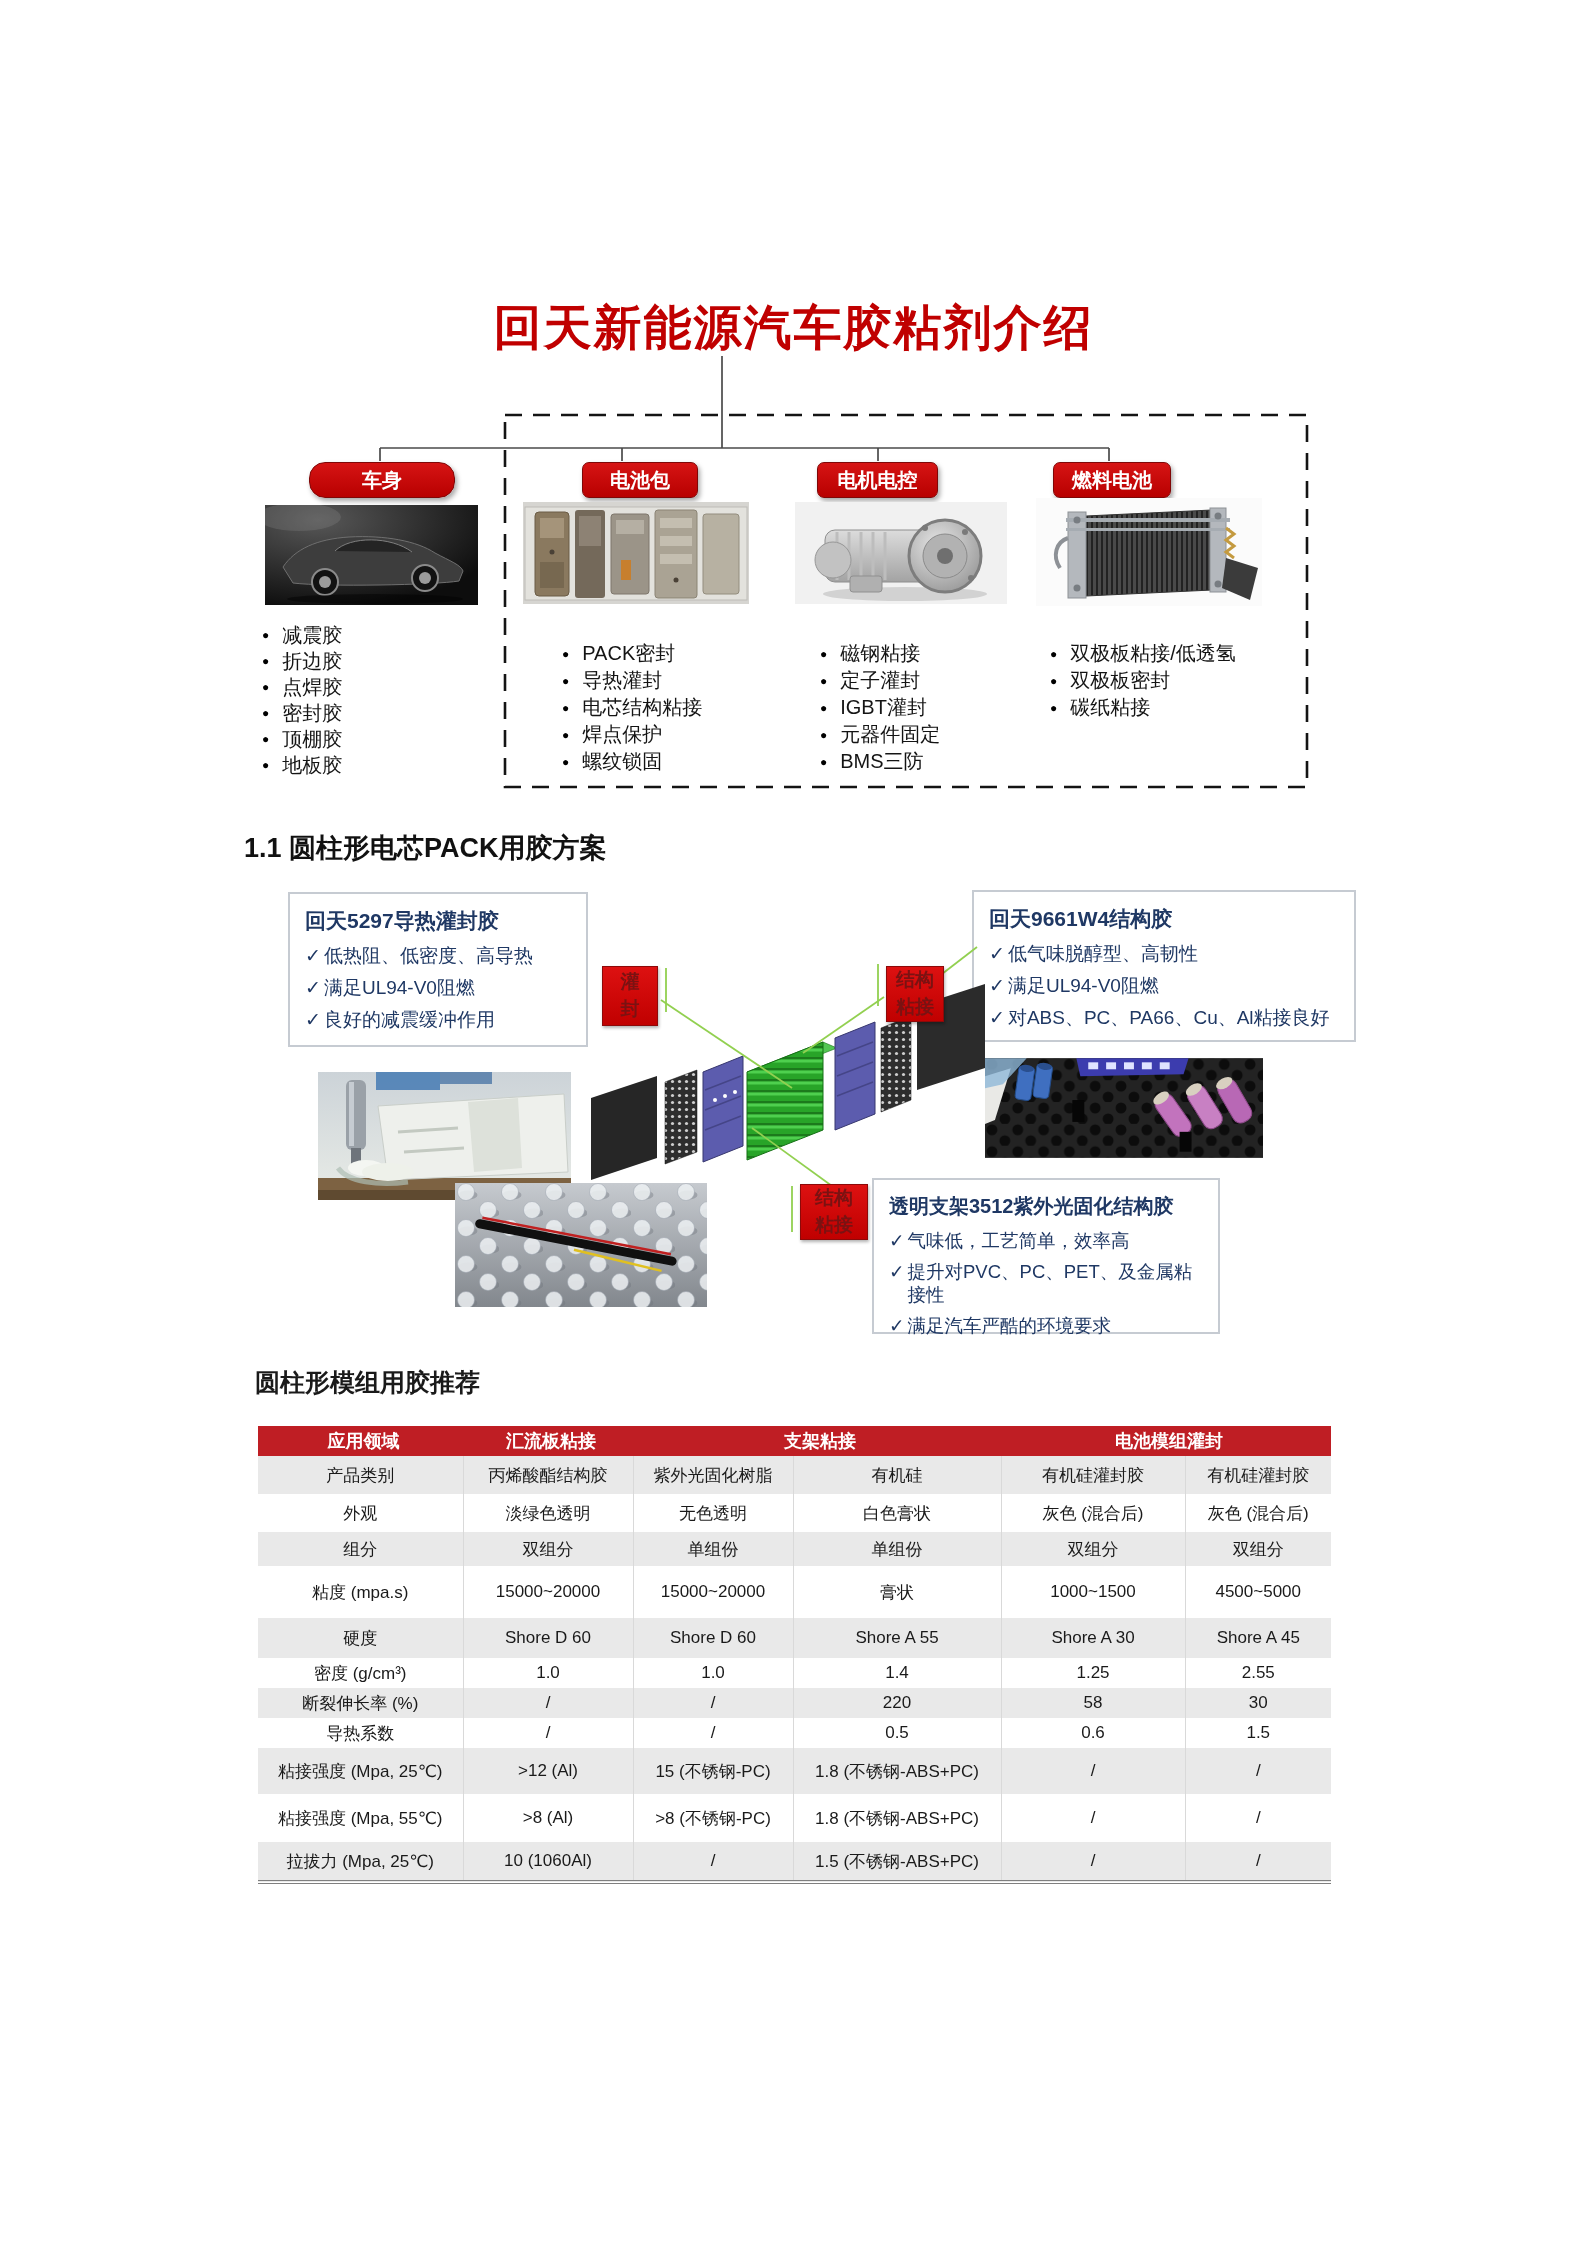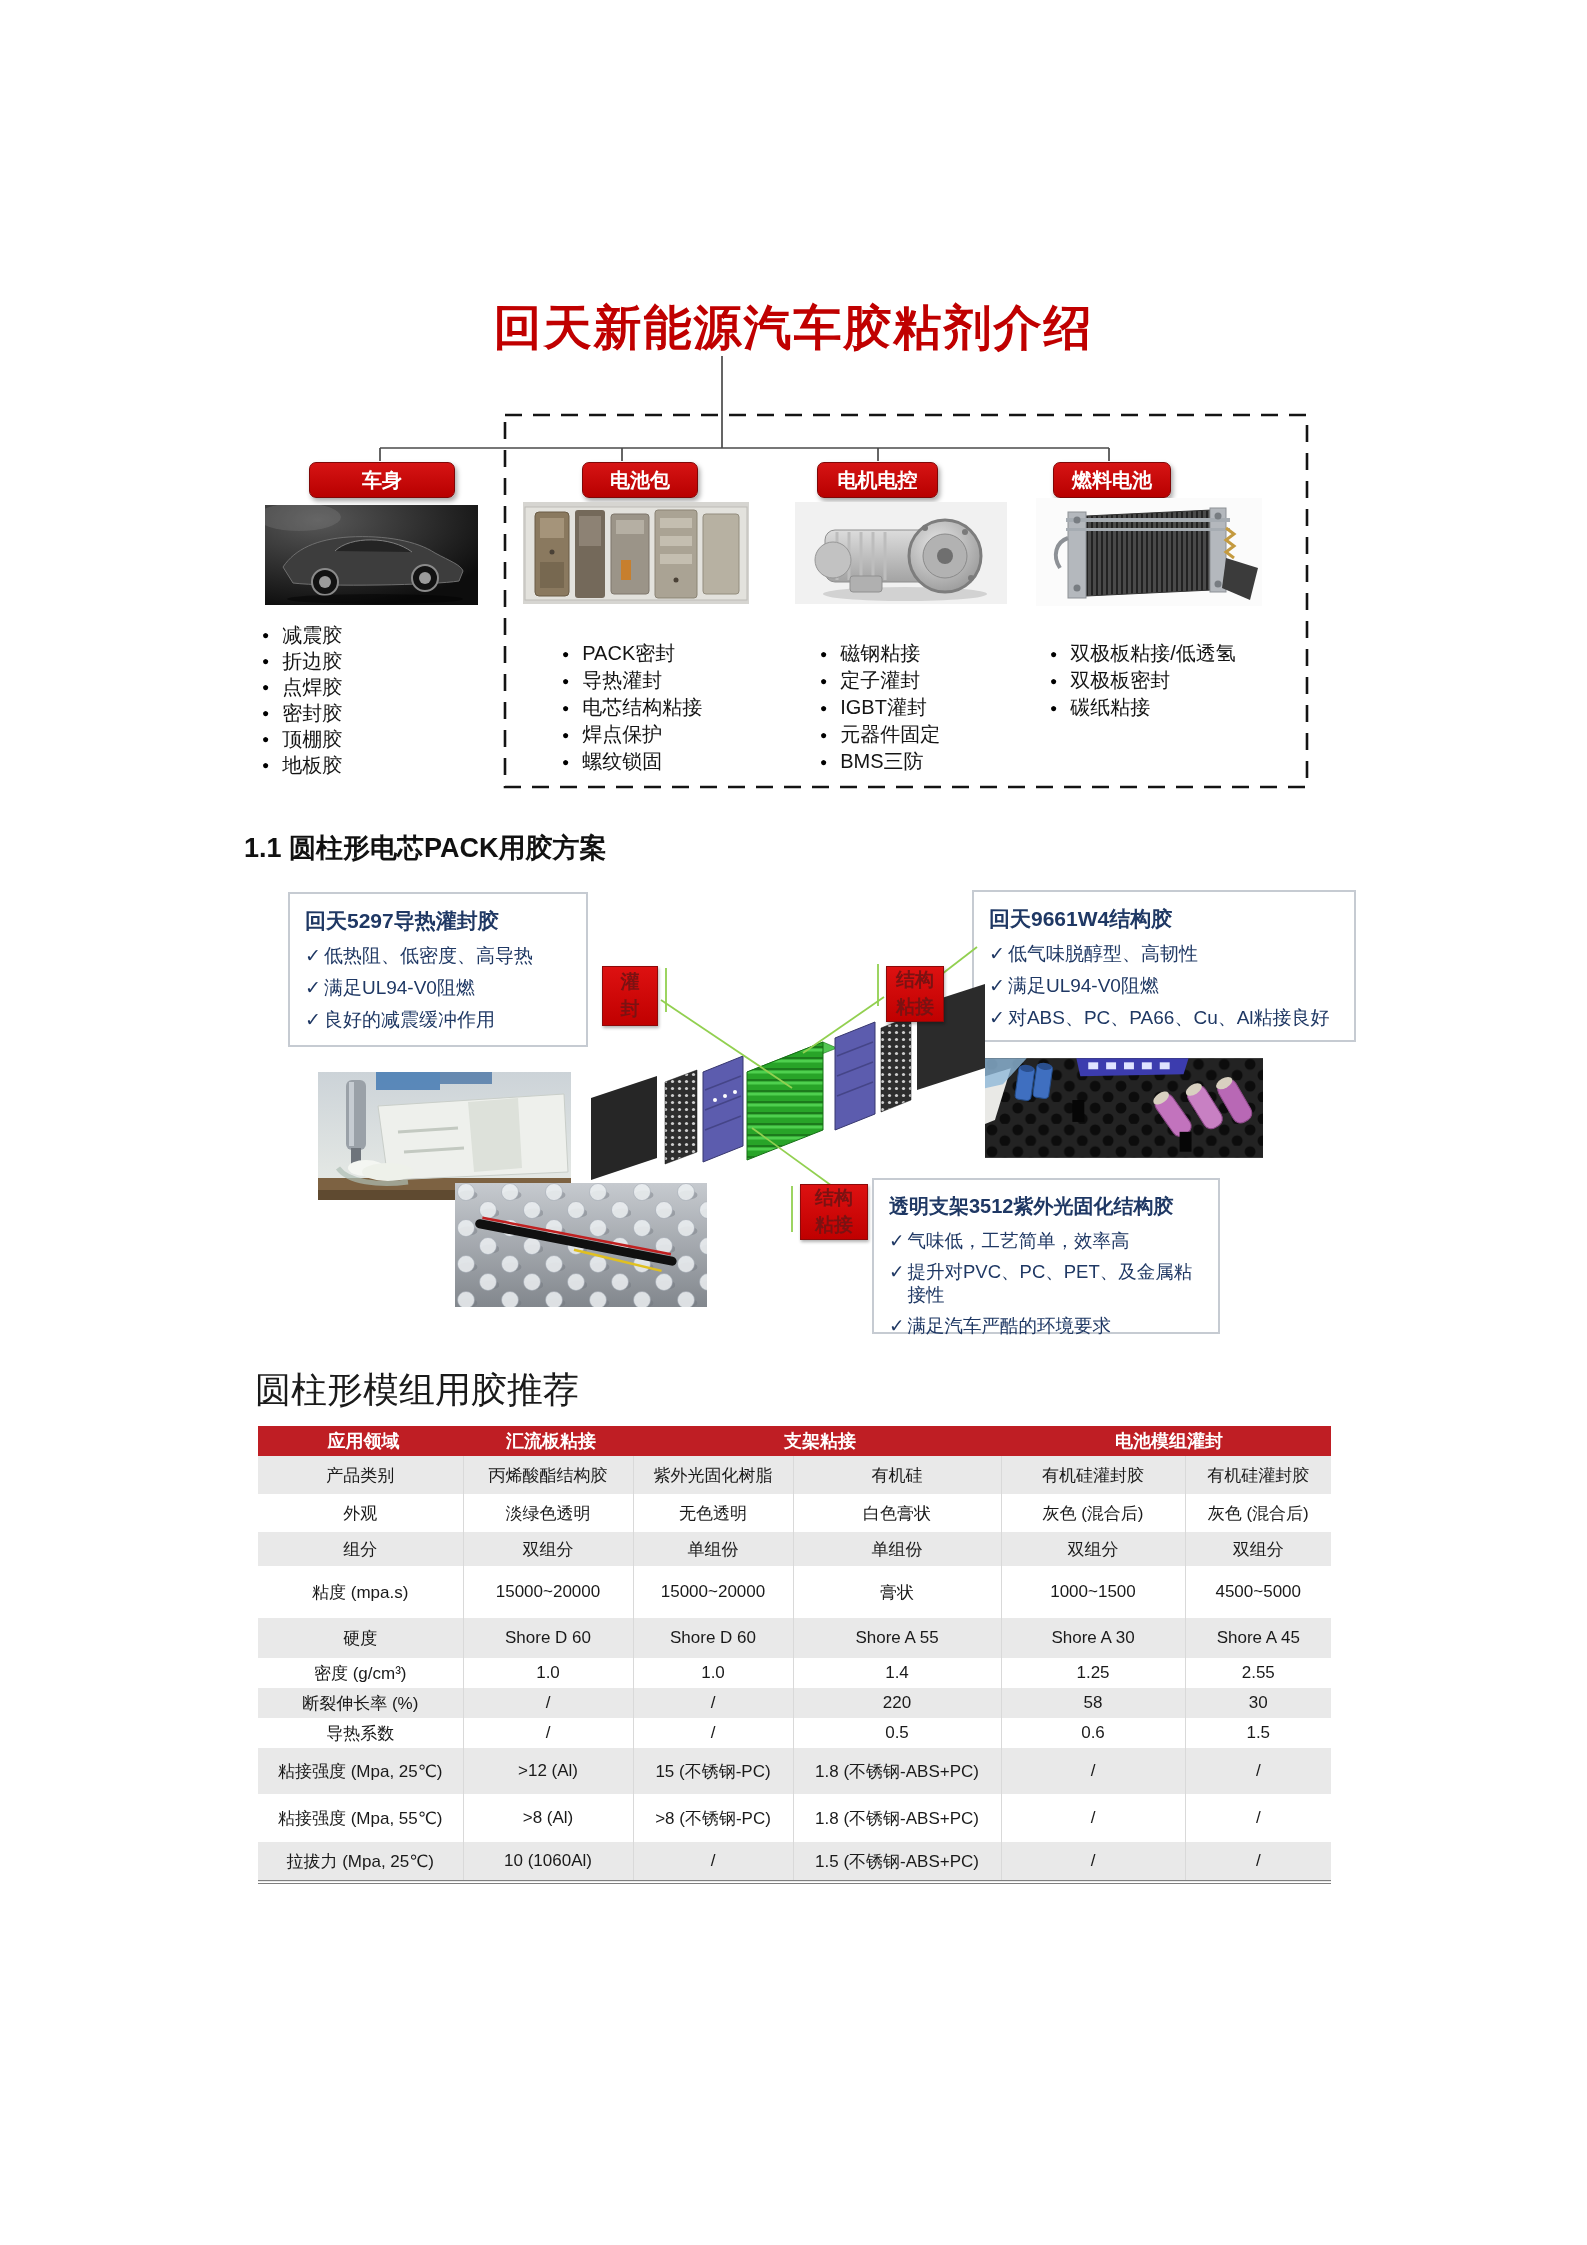--- a/index.html
+++ b/index.html
@@ -9,21 +9,21 @@
   .title { position:absolute; left:0; right:0; top:296px; text-align:center;
            font-size:48px; font-weight:bold; color:#c00000; letter-spacing:2px; }
 
   .overlay { position:absolute; left:0; top:0; width:1587px; height:2245px; pointer-events:none; z-index:3; }
 
   .redbox { position:absolute; top:462px; height:36px; z-index:2;
             background:linear-gradient(#d61414,#b80000); border:1px solid #7f0707; border-radius:7px;
             color:#ffffff; font-size:20px; font-weight:bold;
             display:flex; align-items:center; justify-content:center;
             box-shadow:2px 3px 5px rgba(0,0,0,.35); }
-  #box-b0 { left:309px; width:146px; }
+  #box-b0 { left:309px; width:146px;border-radius:16px; }
   #box-b1 { left:582px; width:116px; }
   #box-b2 { left:817px; width:121px; }
   #box-b3 { left:1053px; width:118px; }
 
   .figure { position:absolute; overflow:hidden; z-index:2; }
   .figure svg { display:block; width:100%; height:100%; }
   #fig-car    { left:265px; top:505px; width:213px; height:100px; }
   #fig-pack   { left:523px; top:502px; width:226px; height:102px; }
   #fig-motor  { left:795px; top:502px; width:212px; height:102px; }
   #fig-fuel   { left:1036px; top:498px; width:226px; height:108px; }
@@ -55,21 +55,21 @@
 
   .tag { position:absolute; z-index:4; background:linear-gradient(#dd1111,#c00000);
          border:1px solid #8d0909; color:#7a1212; font-weight:bold; font-size:19px;
          line-height:1.4; text-align:center; white-space:pre-line;
          display:flex; align-items:center; justify-content:center;
          box-shadow:1px 2px 3px rgba(0,0,0,.3); }
   #tag-pot { left:602px; top:966px; width:56px; height:60px; }
   #tag-sr  { left:886px; top:966px; width:58px; height:56px; }
   #tag-sb  { left:800px; top:1184px; width:68px; height:56px; }
 
-  .h2-table { position:absolute; left:255px; top:1366px; font-size:36px; font-weight:400; color:#1a1a1a; z-index:2; }
+  .h2-table { position:absolute; left:255px; top:1366px; font-size:25px; font-weight:700; color:#1a1a1a; z-index:2; }
 
   .gluetable { position:absolute; left:258px; top:1426px; width:1073px; z-index:2;
                border-collapse:collapse; table-layout:fixed; font-size:17px; color:#1a1a1a; }
   .gluetable th { background:#bf1e24; color:#ffffff; font-size:18px; font-weight:bold; height:30px;padding-left:6px; }
   .gluetable td { text-align:center; vertical-align:middle; border-left:1px solid #d9d9d9; padding:0 4px; }
   .gluetable td:first-child { border-left:none; }
   .gluetable tbody tr:nth-child(odd) { background:#e9e9e9; }
   .gluetable tr:last-child td { border-bottom:4px double #7f7f7f; }
 </style>
 </head>

